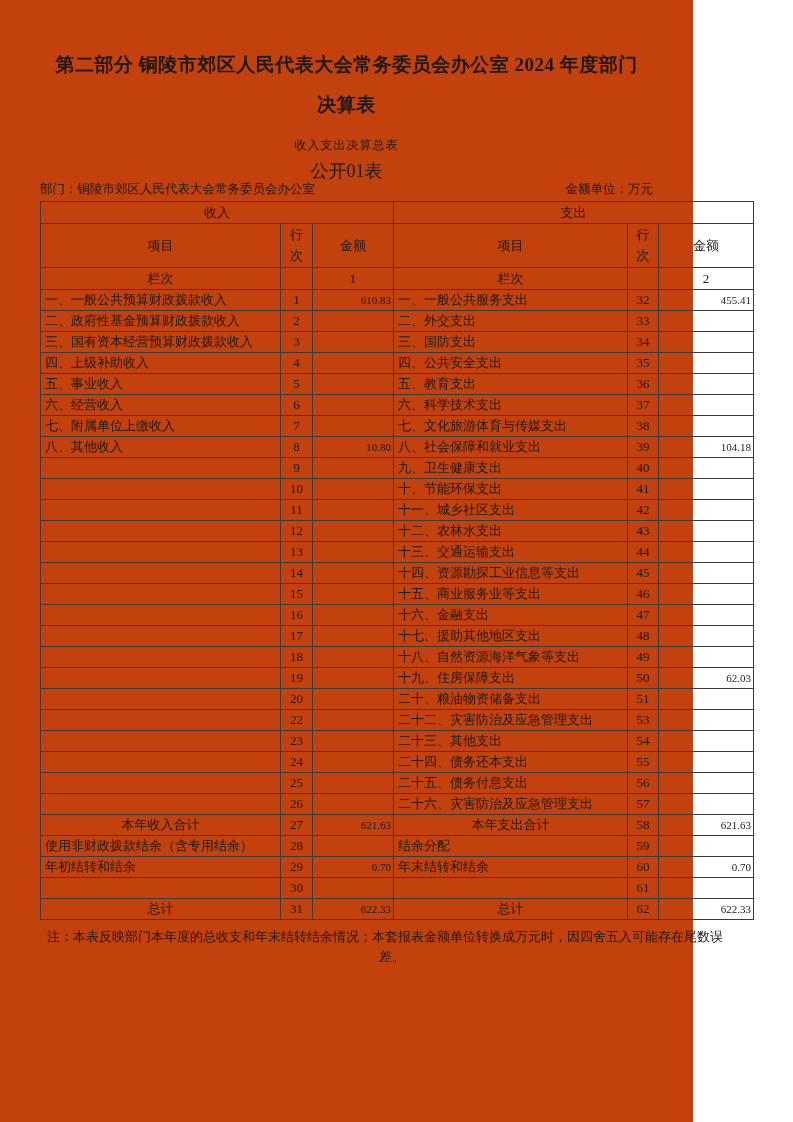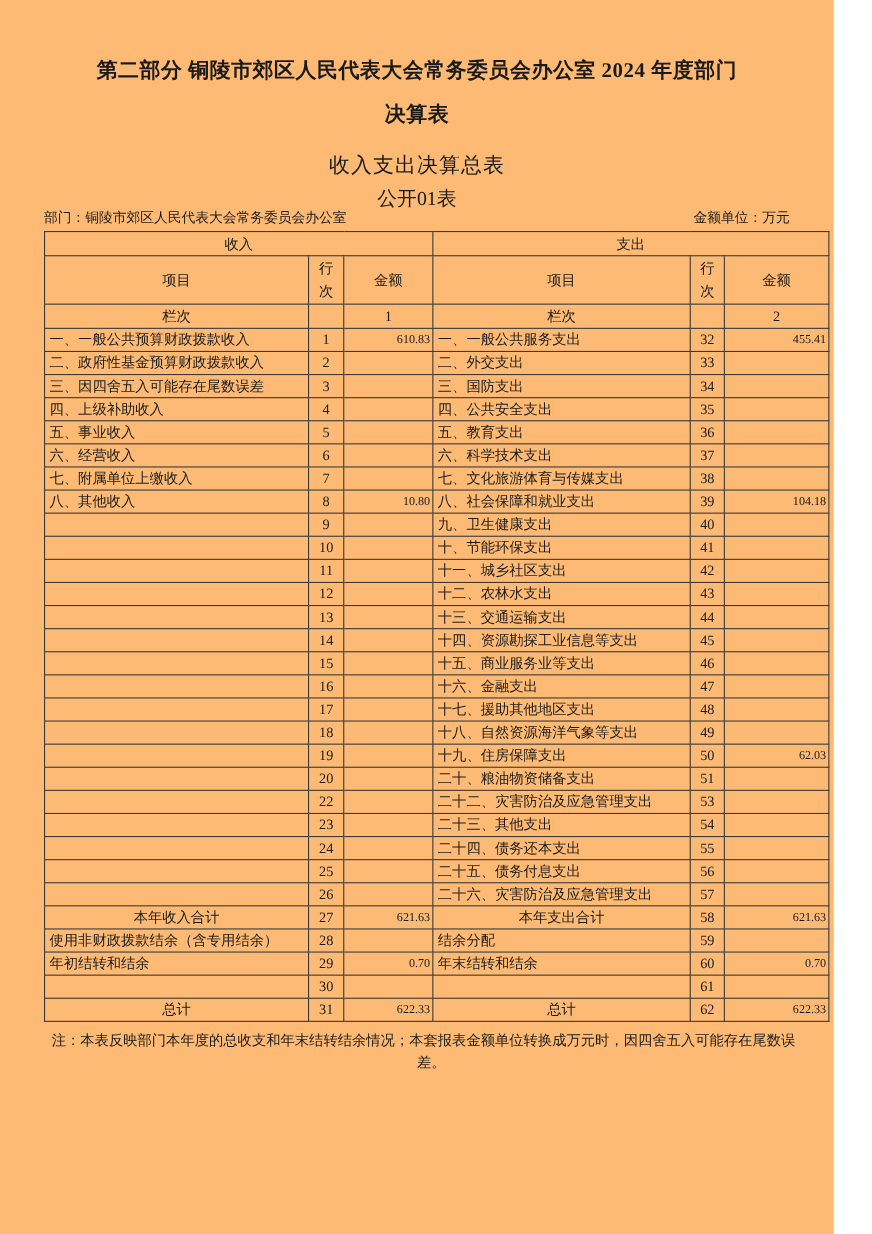--- a/index.html
+++ b/index.html
@@ -5,35 +5,35 @@
   * { margin: 0; padding: 0; box-sizing: border-box; }
   html, body { background: #ffffff; }
   body {
     width: 793px;
     height: 1122px;
     font-family: "Liberation Serif", "DejaVu Serif", serif;
     color: #1a1a1a;
     overflow: hidden;
   }
   .page {
-    width: 758px;
+    width: 693px;
     height: 1122px;
     padding: 45px 40px 0 40px;
-    background: #fdba74;
+    background: #c2410c;
   }
   .doc-title {
     text-align: center;
     font-size: 19px;
     font-weight: bold;
     line-height: 40px;
     letter-spacing: 0.5px;
   }
   .doc-subtitle {
     text-align: center;
-    font-size: 19px;
+    font-size: 12px;
     margin-top: 12px;
     letter-spacing: 1px;
   }
   .table-code {
     text-align: center;
     font-size: 18px;
     margin-top: 8px;
     line-height: 18px;
   }
   .meta-row {
@@ -162,21 +162,21 @@
   </tr>
         <tr>
     <td class="item">二、政府性基金预算财政拨款收入</td>
     <td class="line">2</td>
     <td class="amt"></td>
     <td class="item">二、外交支出</td>
     <td class="line">33</td>
     <td class="amt"></td>
   </tr>
         <tr>
-    <td class="item">三、因四舍五入可能存在尾数误差</td>
+    <td class="item">三、国有资本经营预算财政拨款收入</td>
     <td class="line">3</td>
     <td class="amt"></td>
     <td class="item">三、国防支出</td>
     <td class="line">34</td>
     <td class="amt"></td>
   </tr>
         <tr>
     <td class="item">四、上级补助收入</td>
     <td class="line">4</td>
     <td class="amt"></td>

